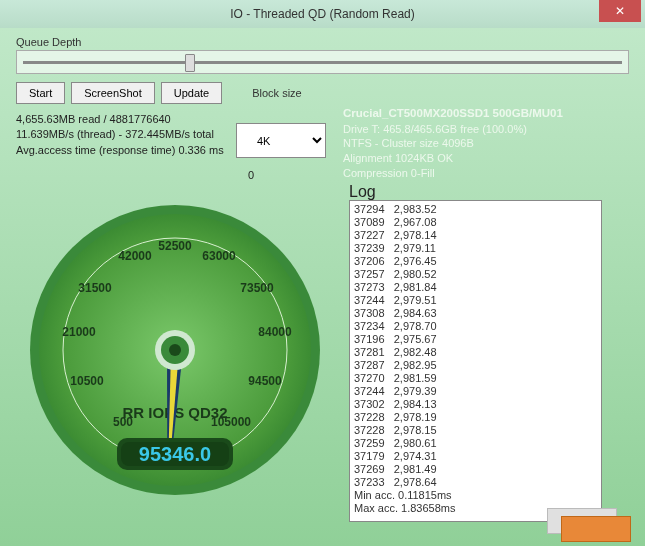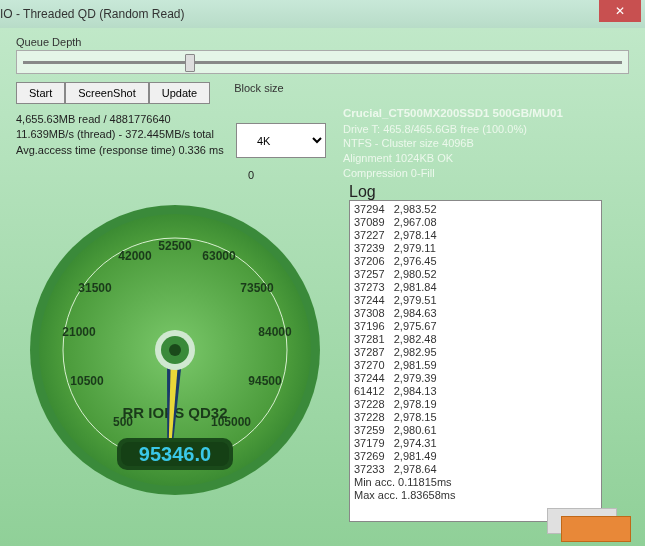--- a/index.html
+++ b/index.html
@@ -1,29 +1,29 @@
 <!DOCTYPE html>
 <html><head>
 <meta charset="utf-8">
 <style>
 * { box-sizing: border-box; margin: 0; padding: 0; font-family: 'Segoe UI', Tahoma, sans-serif; }
 body { background: #fff; width: 645px; height: 546px; position: relative; overflow: hidden; }
 
 .titlebar { height: 28px; background: linear-gradient(to bottom, #c8e8d8, #b8dcc8); display: flex; align-items: center; color: #333; font-size: 12px; position: relative; }
-.titlebar .title { flex: 1; text-align: left; }
+.titlebar .title { flex: 1; text-align: center; }
 .close-btn { width: 42px; height: 22px; background: #c85050; color: #fff; display: flex; align-items: center; justify-content: center; font-size: 12px; cursor: pointer; position: absolute; right: 4px; top: 0px; }
 
 .content { background: linear-gradient(to bottom, #c0e8c8 0%, #a8dcb0 50%, #90d098 100%); height: 518px; padding: 8px 16px; color: #333; font-size: 11px; position: relative; }
 
 .qd-label { font-size: 11px; color: #333; margin-bottom: 2px; }
 .slider-wrap { background: rgba(255,255,255,0.6); border: 1px solid #aaa; height: 24px; display: flex; align-items: center; padding: 0 6px; position: relative; margin-bottom: 8px; }
 .slider-track { flex: 1; height: 3px; background: #888; position: relative; }
 .slider-thumb { position: absolute; left: 27%; top: -7px; width: 10px; height: 18px; background: #ddd; border: 1px solid #888; border-radius: 1px; }
 
-.btnrow { display: flex; margin-bottom: 8px; align-items: flex-start; }
+.btnrow { display: flex; gap: 6px; margin-bottom: 8px; align-items: center; }
 .btn { background: #f0f0f0; border: 1px solid #888; padding: 4px 12px; font-size: 11px; cursor: pointer; }
 .blocksize-label { margin-left: 24px; font-size: 11px; }
 
 .select-wrap { position: absolute; left: 236px; top: 95px; }
 .select { background: #fff; border: 1px solid #888; padding: 2px 16px; font-size: 11px; width: 90px; height: 35px; }
 
 .stats { font-size: 11px; line-height: 1.4; color: #222; margin-top: 6px; }
 .stats .zero { position: absolute; left: 248px; top: 140px; }
 
 .driveinfo { position: absolute; right: 26px; top: 78px; width: 276px; font-size: 11px; color: #ecf8ec; line-height: 1.35; }
@@ -94,26 +94,27 @@
     <div id="log-rows">
         <div class="log-row">37294   2,983.52</div>
         <div class="log-row">37089   2,967.08</div>
         <div class="log-row">37227   2,978.14</div>
         <div class="log-row">37239   2,979.11</div>
         <div class="log-row">37206   2,976.45</div>
         <div class="log-row">37257   2,980.52</div>
         <div class="log-row">37273   2,981.84</div>
         <div class="log-row">37244   2,979.51</div>
         <div class="log-row">37308   2,984.63</div>
+        <div class="log-row">37234   2,978.70</div>
         <div class="log-row">37196   2,975.67</div>
         <div class="log-row">37281   2,982.48</div>
         <div class="log-row">37287   2,982.95</div>
         <div class="log-row">37270   2,981.59</div>
         <div class="log-row">37244   2,979.39</div>
-        <div class="log-row">61412   2,984.13</div>
+        <div class="log-row">37302   2,984.13</div>
         <div class="log-row">37228   2,978.19</div>
         <div class="log-row">37228   2,978.15</div>
         <div class="log-row">37259   2,980.61</div>
         <div class="log-row">37179   2,974.31</div>
         <div class="log-row">37269   2,981.49</div>
         <div class="log-row">37233   2,978.64</div>
       </div>
     <div class="log-row">Min acc. 0.11815ms</div>
     <div class="log-row">Max acc. 1.83658ms</div>
   </div>

